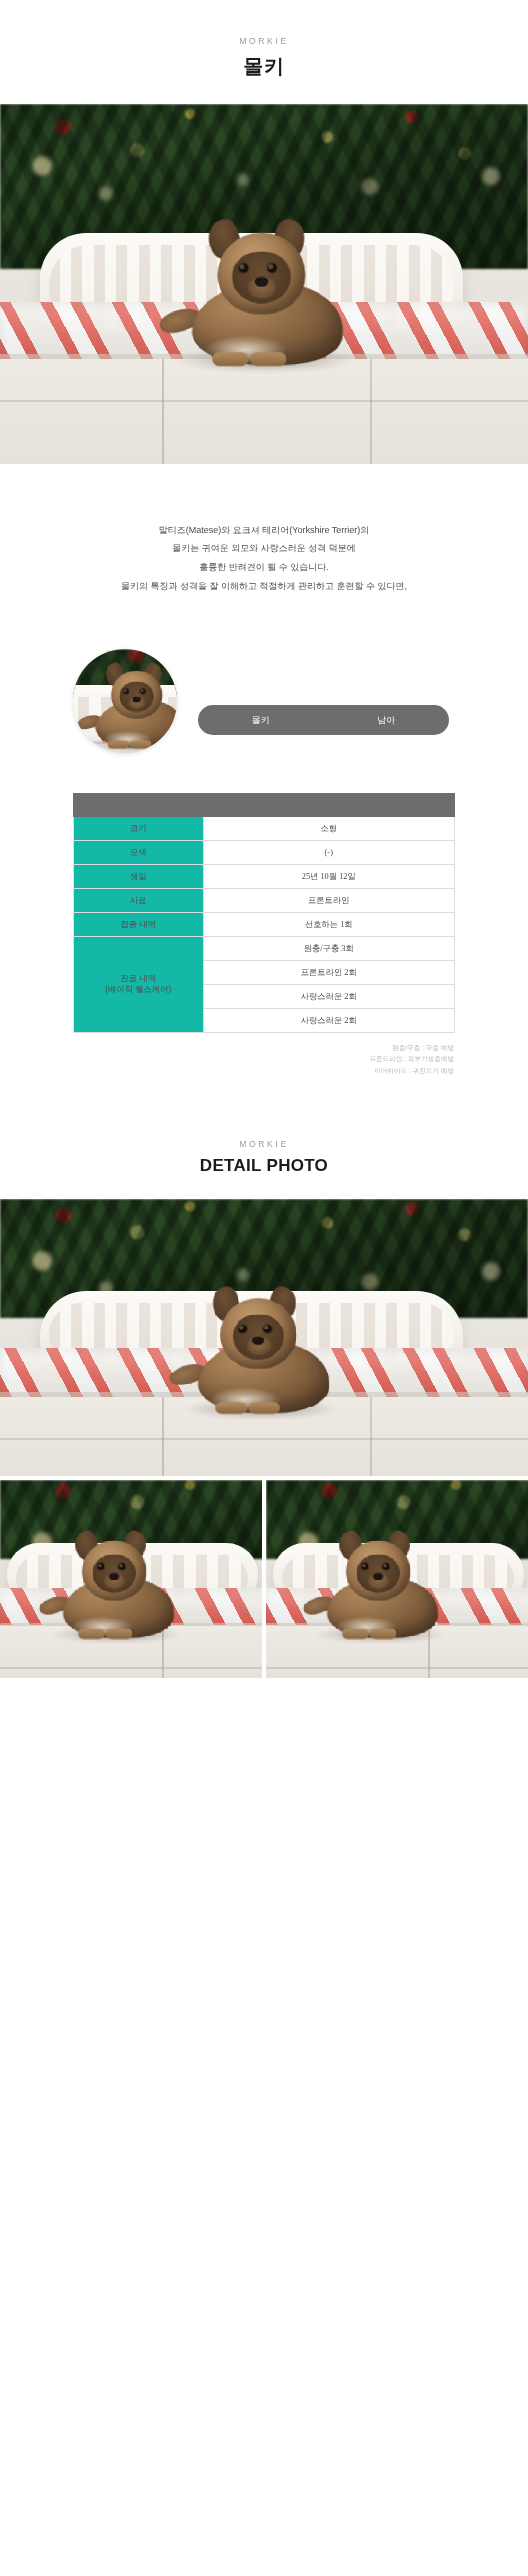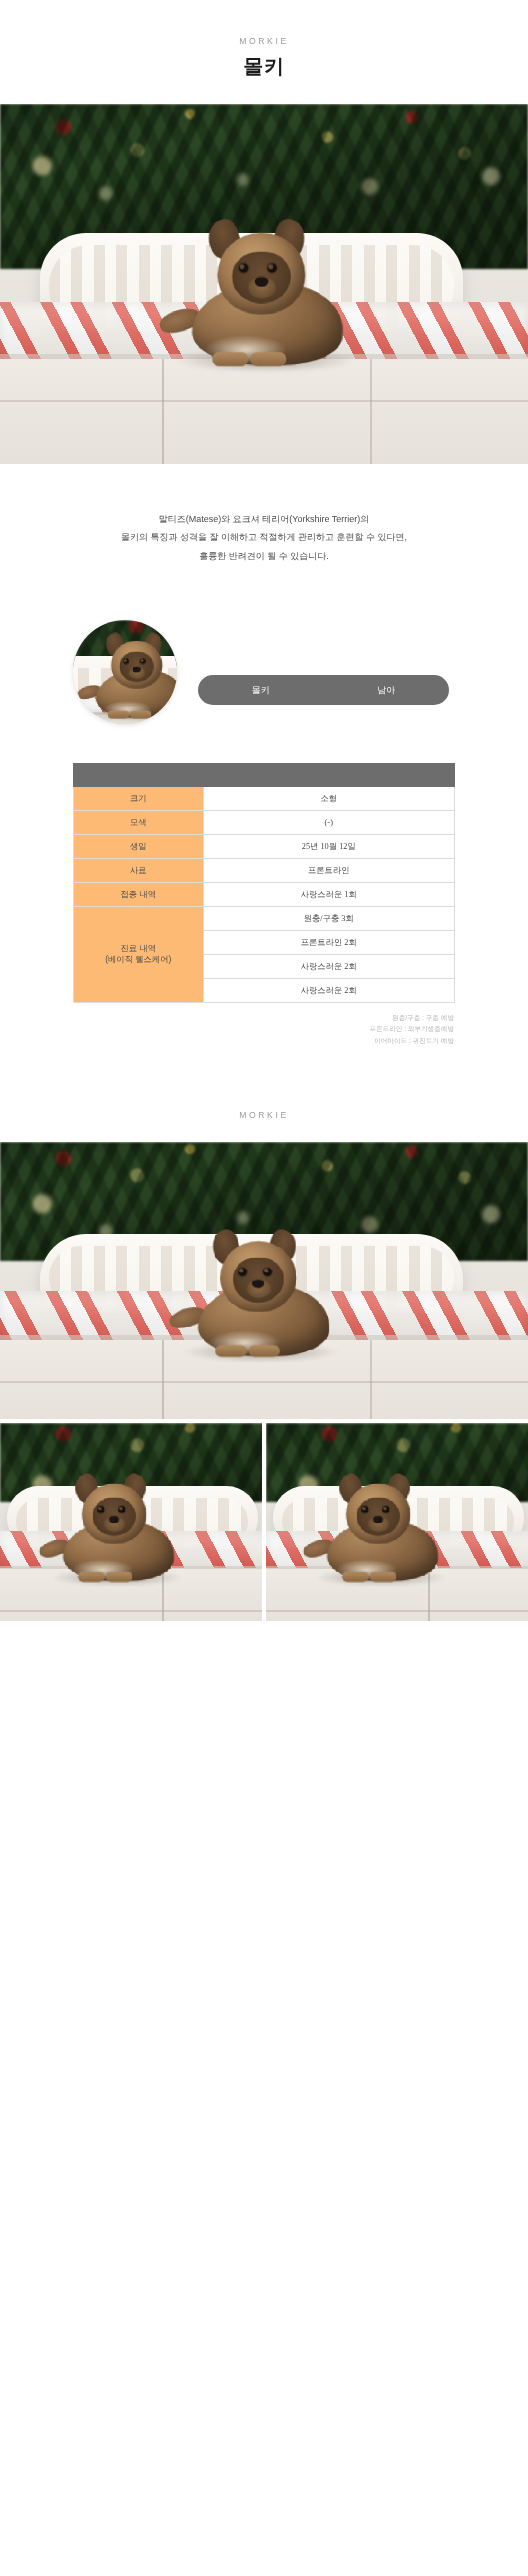--- a/index.html
+++ b/index.html
@@ -183,20 +183,21 @@
   
   .hero .pup { left:192px; bottom:99px; transform: scale(1.06); transform-origin: bottom left; }
 
   
   .desc {
     padding: 46px 0 48px;
     text-align: center;
     font-size: 9px;
     line-height: 2.1;
     color: #4a4a4a;
+    margin-top: 11px;
   }
 
   
   .profile-row {
     height: 125px;
     position: relative;
   }
   .avatar {
     position:absolute; left:73px; top:5.3px;
     width:104px; height:104px; border-radius:50%;
@@ -235,21 +236,21 @@
     border: 0.7px solid #dcdcdc;
     padding: 6px 4px;
     text-align:center;
     height: 22.5px;
   }
   table.spec tr.head td {
     background:#6d6d6d;
     border-color:#6d6d6d;
     height: 22.5px;
   }
-  table.spec td.label { width: 34%; background:#fdba74; }
+  table.spec td.label { width: 34%; background:#14b8a6; }
   table.spec td.value { width: 66%; font-family: Liberation Serif, serif; }
 
   .notes {
     padding: 9.2px 74px 0;
     text-align: right;
     font-size: 6.6px;
     line-height: 1.75;
     color: #b3b3b3;
   }
 
@@ -319,22 +320,23 @@
       <div class="face"></div>
       <div class="snout"></div>
       <div class="eye l"></div>
       <div class="eye r"></div>
       <div class="nose"></div>
     </div>
   </div>
 
   <div class="desc">
     <div>말티즈(Matese)와 요크셔 테리어(Yorkshire Terrier)의</div>
+    <div>몰키는 귀여운 외모와 사랑스러운 성격 덕분에</div>
+    <div>훌륭한 반려견이 될 수 있습니다.</div>
     <div>몰키의 특징과 성격을 잘 이해하고 적절하게 관리하고 훈련할 수 있다면,</div>
-    <div>훌륭한 반려견이 될 수 있습니다.</div>
   </div>
 
   <div class="profile-row">
     <div class="avatar">
       <div class="scene">
         <div class="wall"></div>
         <div class="tree"></div>
         <div class="cushion"></div>
         <div class="blanket"></div>
         <div class="floorline"></div>
@@ -381,21 +383,21 @@
       <tr>
         <td class="label">생일</td>
         <td class="value">25년 10월 12일</td>
       </tr>
       <tr>
         <td class="label">사료</td>
         <td class="value">프론트라인</td>
       </tr>
       <tr>
         <td class="label">접종 내역</td>
-        <td class="value">사랑스러운 1회</td>
+        <td class="value">선호하는 1회</td>
       </tr>
       <tr>
         <td class="label" rowspan="4">
           <div>진료 내역</div>
           <div>(베이직 웰스케어)</div>
         </td>
         <td class="value">원충/구충 3회</td>
       </tr>
       <tr>
         <td class="value">프론트라인 2회</td>
@@ -411,20 +413,21 @@
   </div>
 
   <div class="notes">
     <div>원충/구충 : 구충 예방</div>
     <div>프론트라인 : 외부기생충예방</div>
     <div>이어마이트 : 귀진드기 예방</div>
   </div>
 
   <div class="detail-head">
     <div class="eyebrow">MORKIE</div>
+    <div class="title2">DETAIL PHOTO</div>
   </div>
 
   <div class="photo-big">
     <div class="scene">
       <div class="wall"></div>
       <div class="tree"></div>
       <div class="bokeh"></div>
       <div class="cushion"></div>
       <div class="blanket"></div>
       <div class="floorline"></div>

